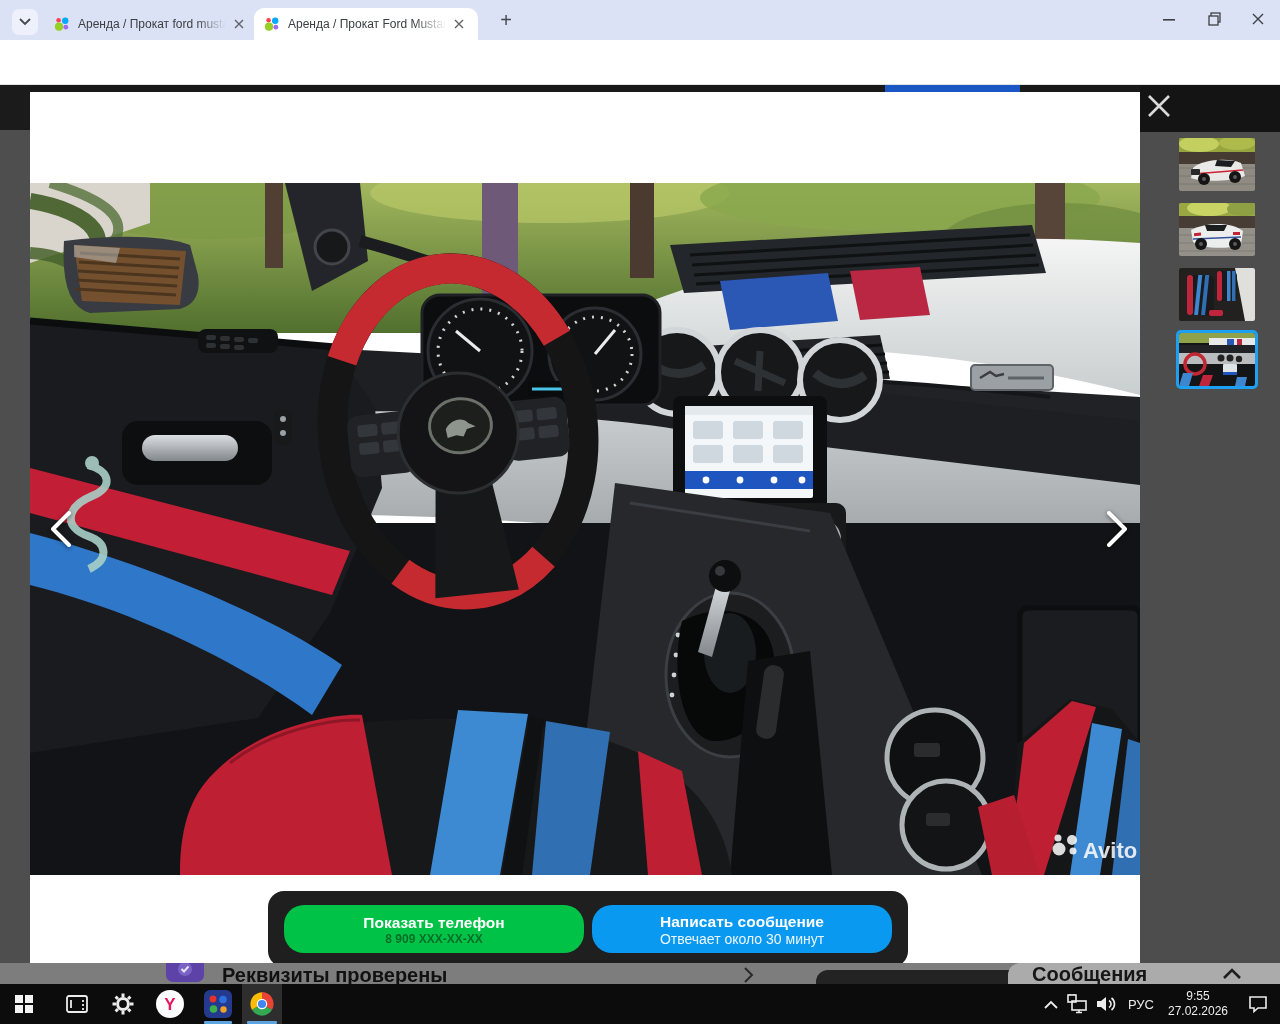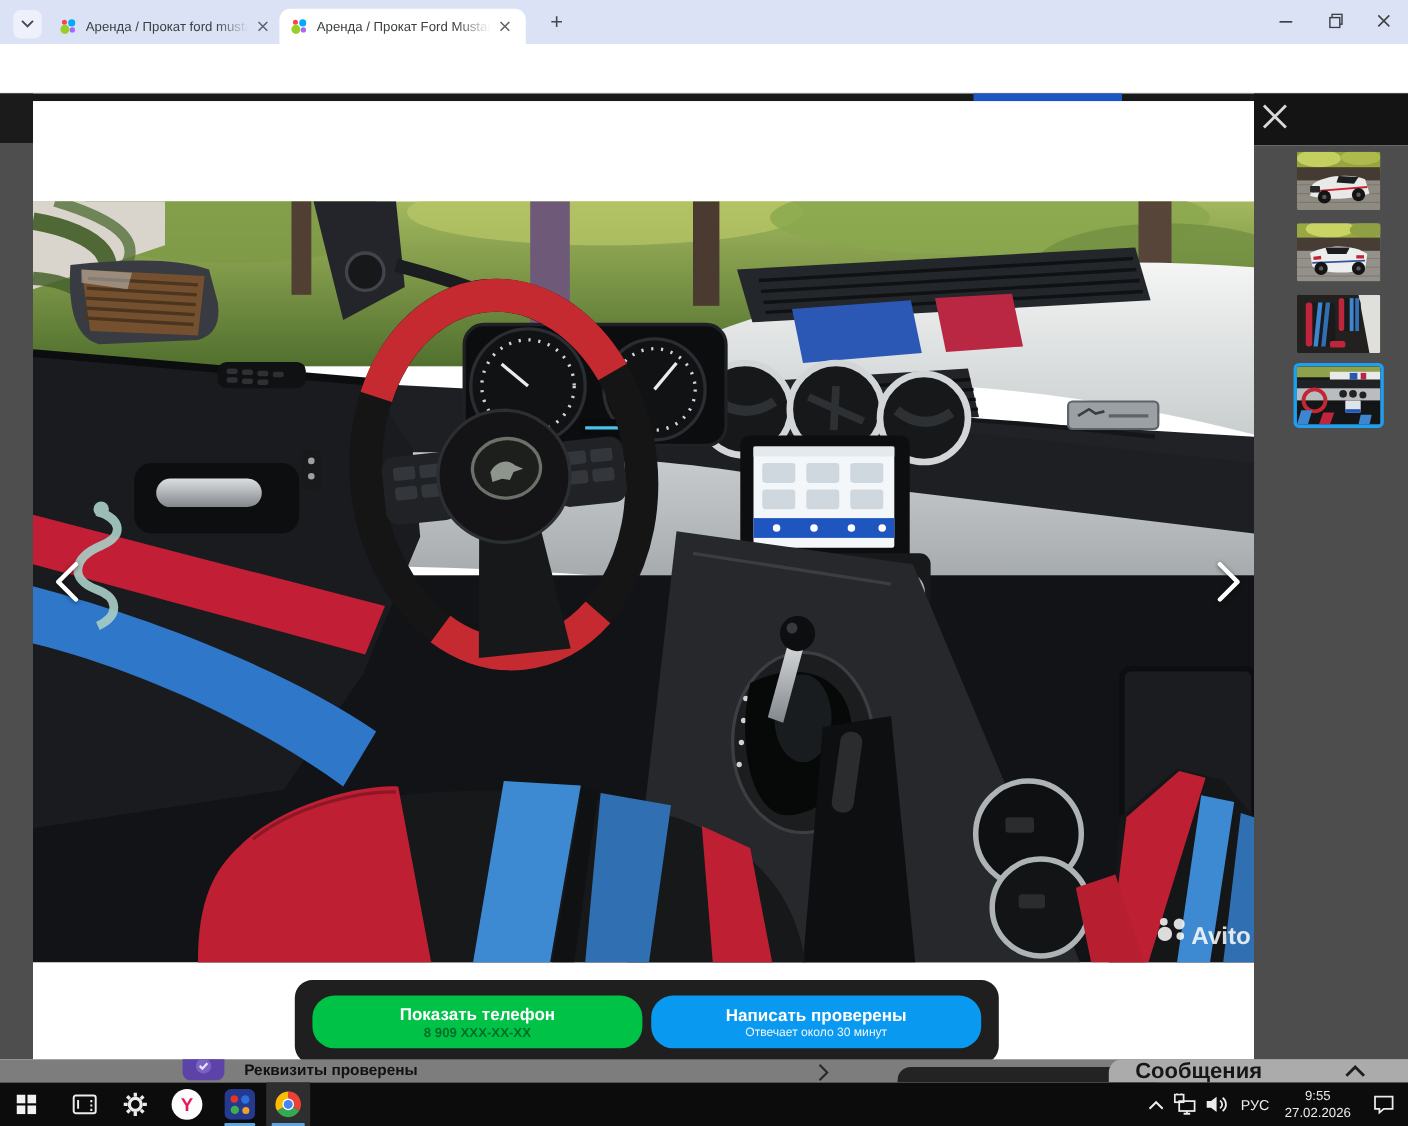--- a/index.html
+++ b/index.html
@@ -26,25 +26,25 @@
   .rail{left:1140px;top:132px;width:140px;height:831px;background:#4d4d4d;}
   .thumb{left:1179px;width:76px;height:53px;border-radius:2px;overflow:hidden;}
   .thumb.sel{outline:3px solid #1da0f2;outline-offset:0px;}
   .navarrow{width:44px;height:44px;display:flex;align-items:center;justify-content:center;filter:drop-shadow(0 1px 2px rgba(0,0,0,.5));}
   .ctapanel{left:268px;top:891px;width:640px;height:76px;background:#1f1f20;border-radius:16px;display:flex;align-items:center;justify-content:space-between;padding:0 16px;}
   .cta{width:300px;height:48px;border-radius:20px;border:none;display:flex;flex-direction:column;align-items:center;justify-content:center;cursor:pointer;}
   .cta .t{font-size:15.5px;font-weight:bold;color:#fff;line-height:19px;}
   .cta.green{background:#00c247;}
   .cta.green .s{font-size:12px;color:rgba(0,40,12,.55);font-weight:bold;}
   .cta.blue{background:#0a99f0;}
-  .cta.blue .s{font-size:11px;color:rgba(255,255,255,.92);}
+  .cta.blue .s{font-size:14px;color:rgba(255,255,255,.92);}
   
   .pagestrip{left:0;top:963px;width:1280px;height:21px;background:#7d7d7d;overflow:hidden;}
   .vbadge{position:absolute;left:166px;top:-7px;width:38px;height:26px;border-radius:7px;background:#5d43a8;display:flex;align-items:center;justify-content:center;}
-  .vtext{position:absolute;left:222px;top:1px;font-size:14px;font-weight:bold;color:#111;}
+  .vtext{position:absolute;left:222px;top:1px;font-size:20px;font-weight:bold;color:#111;}
   .darkpill{position:absolute;left:816px;top:7px;width:236px;height:14px;background:#232323;border-radius:12px 12px 0 0;}
   .msgpanel{position:absolute;left:1008px;top:0;width:272px;height:21px;background:#ababab;border-radius:12px 0 0 0;}
   .msgtitle{position:absolute;left:24px;top:0px;font-size:20px;font-weight:bold;color:#161616;}
   
   .taskbar{left:0;top:984px;width:1280px;height:40px;background:#0c0c0c;display:flex;align-items:center;color:#ececec;}
   .tbbtn{height:40px;display:flex;align-items:center;justify-content:center;}
   .searchbox{width:283px;height:38px;background:#f2f2f2;border:1px solid #5a5a5a;display:flex;align-items:center;padding:0 8px;margin-left:2px;}
   .searchbox input{border:none;background:transparent;outline:none;font-size:15px;color:#333;width:160px;margin-left:10px;}
   .clock{display:flex;flex-direction:column;align-items:center;justify-content:center;font-size:12px;line-height:15px;width:76px;}
   .runline{position:absolute;bottom:0;height:3px;background:#5ea4e0;border-radius:1px;}
@@ -518,21 +518,21 @@
         <polygon points="58,44 68,44 66,53 56,53" fill="#3e86cf"></polygon>
       </svg>
   </div>
 
   <div class="abs ctapanel">
     <button class="cta green">
       <span class="t">Показать телефон</span>
       <span class="s">8 909 XXX-XX-XX</span>
     </button>
     <button class="cta blue">
-      <span class="t">Написать проверены</span>
+      <span class="t">Написать сообщение</span>
       <span class="s">Отвечает около 30 минут</span>
     </button>
   </div>
 
   <div class="abs pagestrip">
     <div class="vbadge">
       <svg width="16" height="16">
           <circle cx="8" cy="8" r="7" fill="#7a63c4"></circle>
           <polyline points="4.5,8 7,10.5 11.5,5.5" fill="none" stroke="#e8e4f6" stroke-width="2"></polyline>
         </svg>

